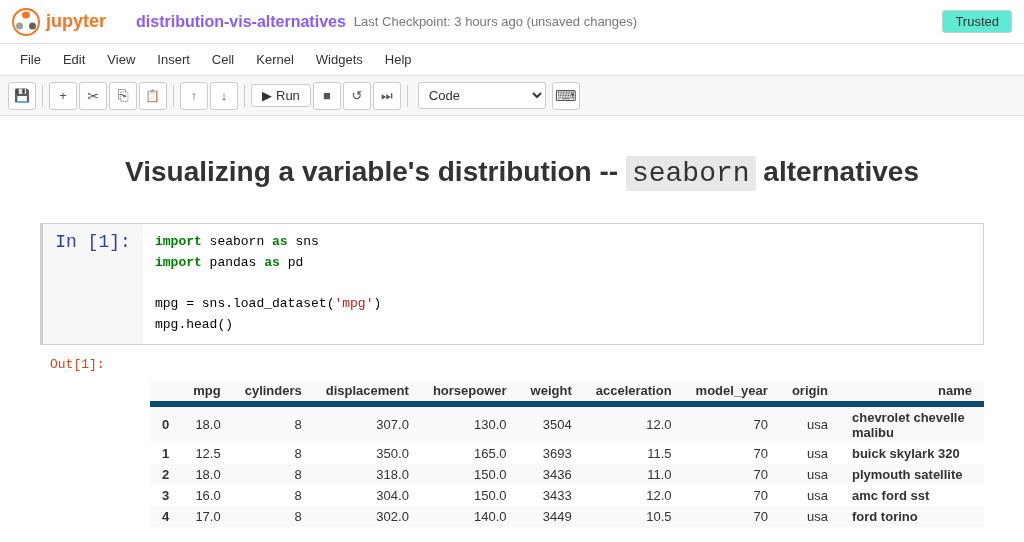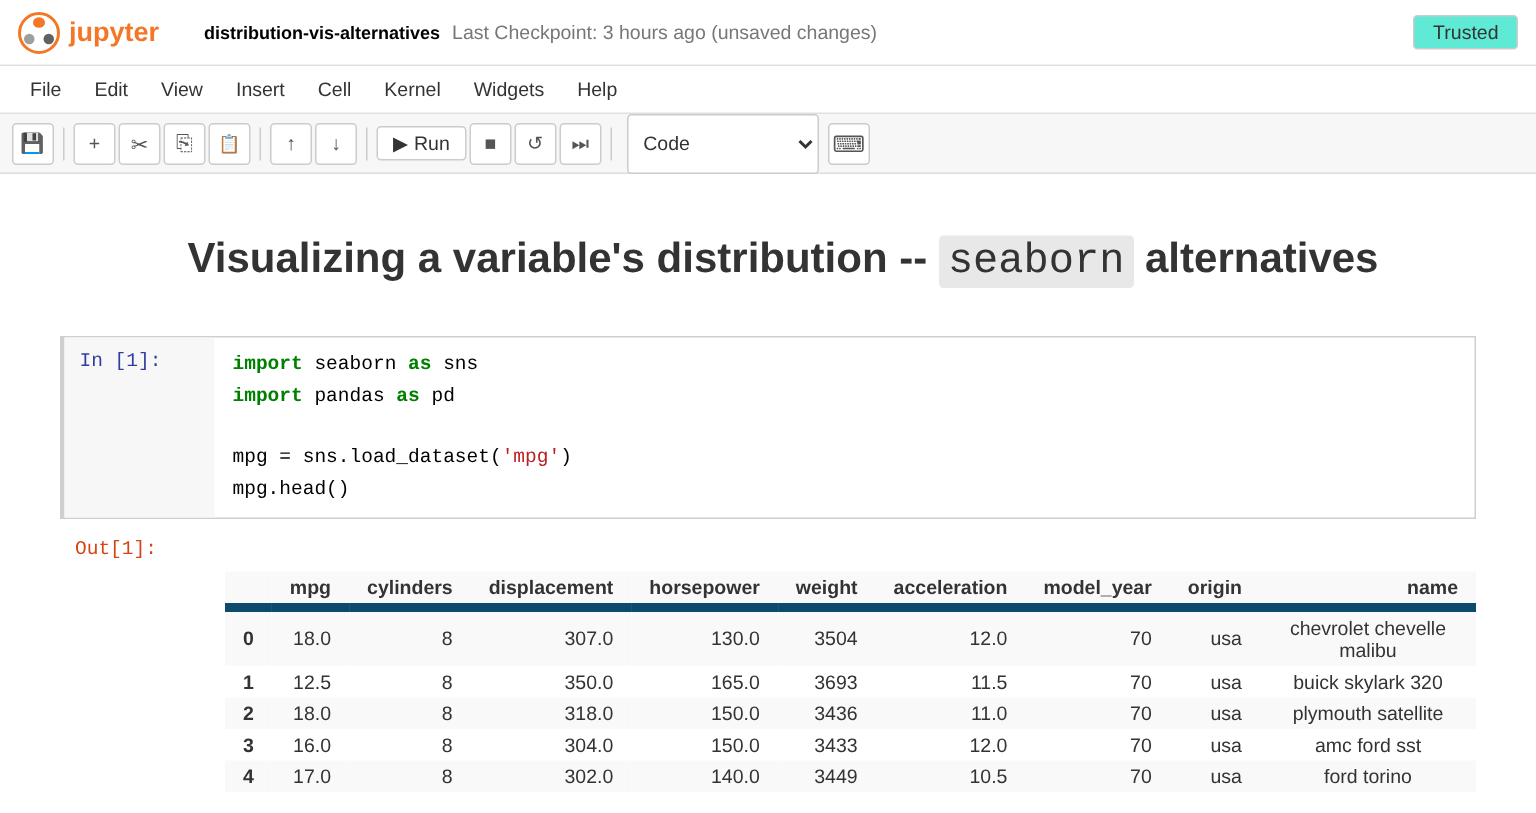--- a/index.html
+++ b/index.html
@@ -18,23 +18,23 @@
       display: flex;
       align-items: center;
       gap: 6px;
       margin-right: 30px;
     }
     .jupyter-icon {
       width: 28px;
       height: 28px;
     }
     #notebook-title {
-      font-size: 12px;
+      font-size: 16px;
       font-weight: bold;
-      color: #000000;
+      color: #8b5cf6;
       margin-right: 8px;
     }
     #checkpoint-info {
       font-size: 13px;
       color: #777;
     }
     #trusted-button {
       margin-left: auto;
       padding: 3px 12px;
       border: 1px solid #ccc;
@@ -98,21 +98,21 @@
       gap: 4px;
       padding: 3px 10px;
       border: 1px solid #ccc;
       border-radius: 3px;
       background: #fff;
       cursor: pointer;
       font-size: 13px;
       color: #333;
     }
     #cell-type-select {
-      height: 40px;
+      height: 27px;
       border: 1px solid #ccc;
       border-radius: 3px;
       padding: 0 6px;
       font-size: 13px;
       background: #fff;
       color: #333;
       margin-left: 4px;
     }
     #keyboard-btn {
       display: flex;
@@ -157,22 +157,22 @@
     .cell {
       display: flex;
       margin: 4px 40px;
       border: 1px solid #cfcfcf;
       border-left: 3px solid #cfcfcf;
     }
     .cell-prompt {
       min-width: 100px;
       padding: 8px 10px;
       font-family: 'Courier New', monospace;
-      font-size: 13px;
-      text-align: left;
+      font-size: 18px;
+      text-align: center;
       color: #303f9f;
       background: #f7f7f7;
       flex-shrink: 0;
     }
     .cell-content {
       flex: 1;
       padding: 8px 12px;
     }
     .code-line {
       font-family: 'Courier New', monospace;
@@ -211,21 +211,21 @@
       color: #333;
       border-bottom: 6px solid #0c4a6e;
     }
     .df-table th:first-child { text-align: left; }
     .df-table td {
       text-align: right;
       padding: 3px 12px;
       color: #333;
     }
     .df-table td:first-child { text-align: left; font-weight: bold; }
-    .df-table td.name-col { text-align: center; }
+    .df-table td.name-col { text-align: left; font-weight: bold; }
     .df-table tr:nth-child(odd) { background: #f9f9f9; }
   </style>
 </head>
 <body>
 
 <div id="topbar">
   <div id="jupyter-logo">
 
     <svg class="jupyter-icon" viewBox="0 0 28 28">
       <circle cx="14" cy="14" r="13" fill="none" stroke="#f37726" stroke-width="2"></circle>

